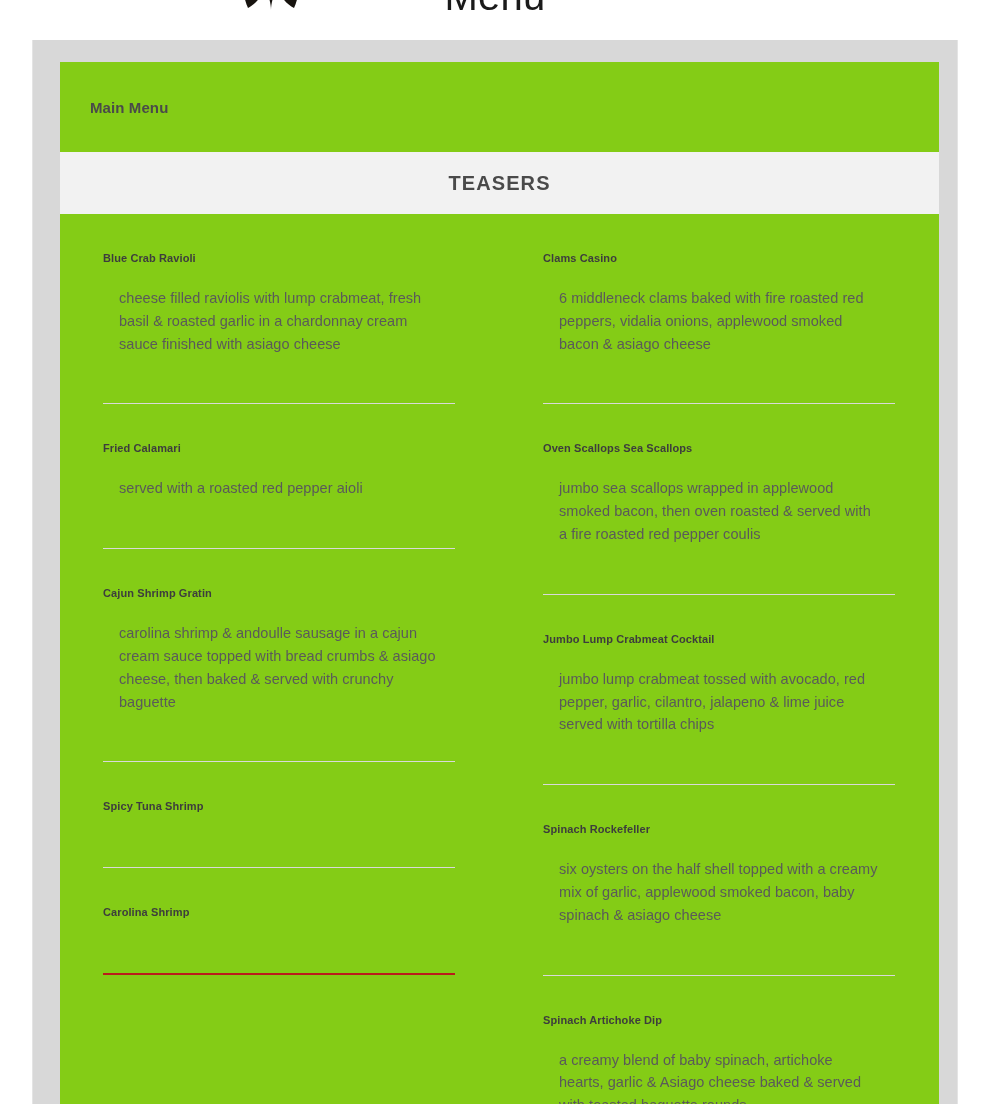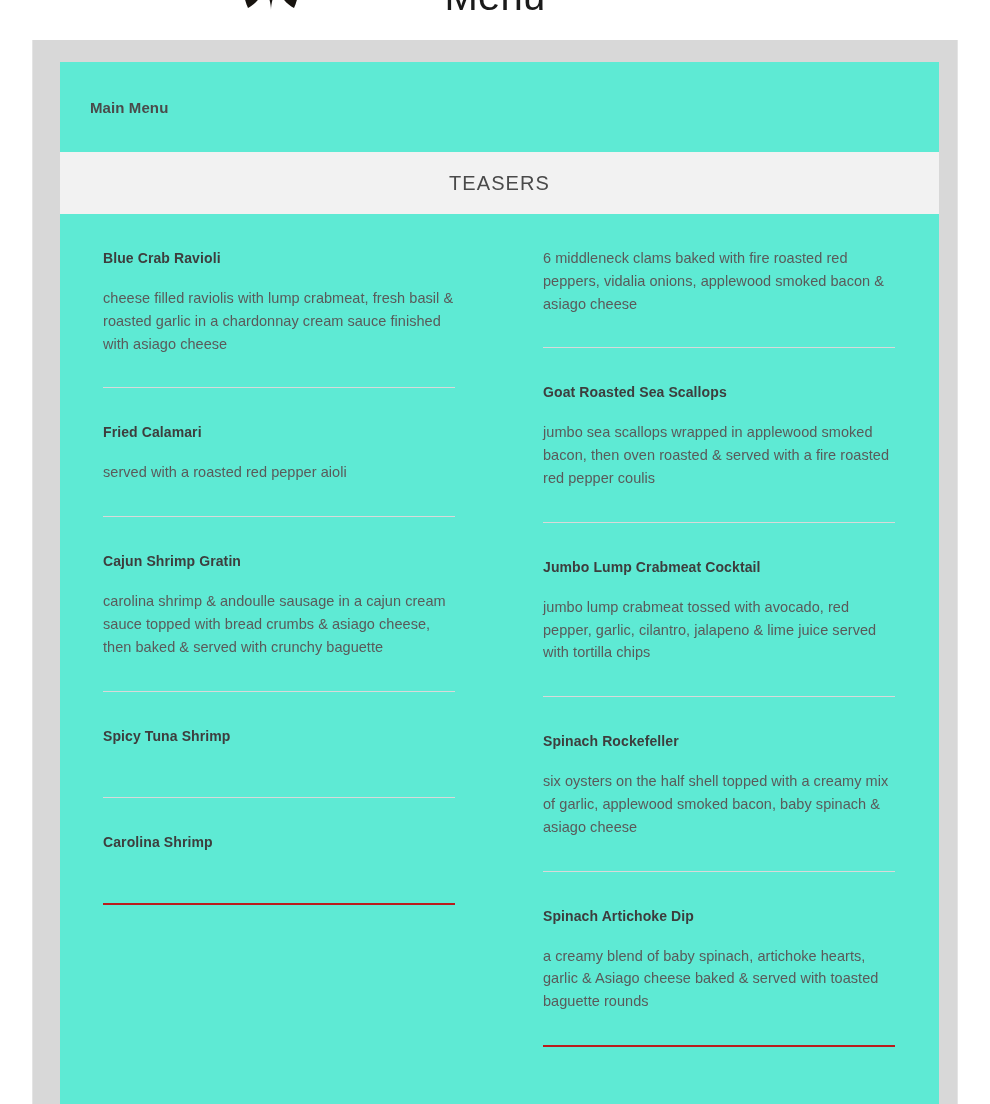--- a/index.html
+++ b/index.html
@@ -59,21 +59,21 @@
     box-sizing: border-box;
   }
 
   
   .menu-card {
     position: absolute;
     left: 60px;
     top: 62px;
     width: 879px;
     height: 1042px;
-    background: #5eead4;
+    background: #84cc16;
     overflow: hidden;
   }
 
   
   .breadcrumb-bar {
     height: 90px;
     display: flex;
     align-items: center;
     padding-left: 30px;
     box-sizing: border-box;
@@ -88,21 +88,21 @@
   
   .section-band {
     height: 62px;
     background: #f2f2f2;
     display: flex;
     align-items: center;
     justify-content: center;
   }
   .section-title {
     font-size: 20px;
-    font-weight: normal;
+    font-weight: bold;
     color: #4a4a4a;
     letter-spacing: 1.1px;
   }
 
   
   .items-grid {
     display: flex;
     padding: 0 43px;
     box-sizing: border-box;
   }
@@ -116,32 +116,32 @@
 
   .menu-item {
     padding-top: 33px;
     border-bottom: 1px solid #d9d9d9;
     padding-bottom: 32px;
   }
   .menu-item:last-child {
     border-bottom: 2px solid #b91c1c;
   }
   .item-name {
-    font-size: 14px;
+    font-size: 11px;
     font-weight: bold;
     color: #3d3d3d;
     line-height: 22px;
     margin: 0 0 18px 0;
     letter-spacing: 0.1px;
   }
   .item-desc {
     font-size: 14.5px;
     color: #5a5a5a;
     line-height: 22.8px;
-    margin: 0;
+    margin: 16px;
     letter-spacing: 0.05px;
   }
 </style>
 </head>
 <body>
 
 <div class="site-header">
   <div class="logo-mark">
     <svg viewBox="0 0 62 46" width="62" height="46" aria-hidden="true">
       <path d="M4 2 C10 2 20 6 26 16 C22 26 16 34 8 38 C4 30 2 16 4 2 Z" fill="#17130f"></path>
@@ -185,24 +185,25 @@
         <h3 class="item-name">Spicy Tuna Shrimp</h3>
       </div>
       <div class="menu-item">
         <h3 class="item-name">Carolina Shrimp</h3>
 
       </div>
     </div>
 
     <div class="items-col col-right">
       <div class="menu-item">
+        <h3 class="item-name">Clams Casino</h3>
         <p class="item-desc">6 middleneck clams baked with fire roasted red peppers, vidalia onions, applewood smoked bacon &amp; asiago cheese</p>
       </div>
       <div class="menu-item">
-        <h3 class="item-name">Goat Roasted Sea Scallops</h3>
+        <h3 class="item-name">Oven Scallops Sea Scallops</h3>
         <p class="item-desc">jumbo sea scallops wrapped in applewood smoked bacon, then oven roasted &amp; served with a fire roasted red pepper coulis</p>
       </div>
       <div class="menu-item">
         <h3 class="item-name">Jumbo Lump Crabmeat Cocktail</h3>
         <p class="item-desc">jumbo lump crabmeat tossed with avocado, red pepper, garlic, cilantro, jalapeno &amp; lime juice served with tortilla chips</p>
       </div>
       <div class="menu-item">
         <h3 class="item-name">Spinach Rockefeller</h3>
         <p class="item-desc">six oysters on the half shell topped with a creamy mix of garlic, applewood smoked bacon, baby spinach &amp; asiago cheese</p>
       </div>

